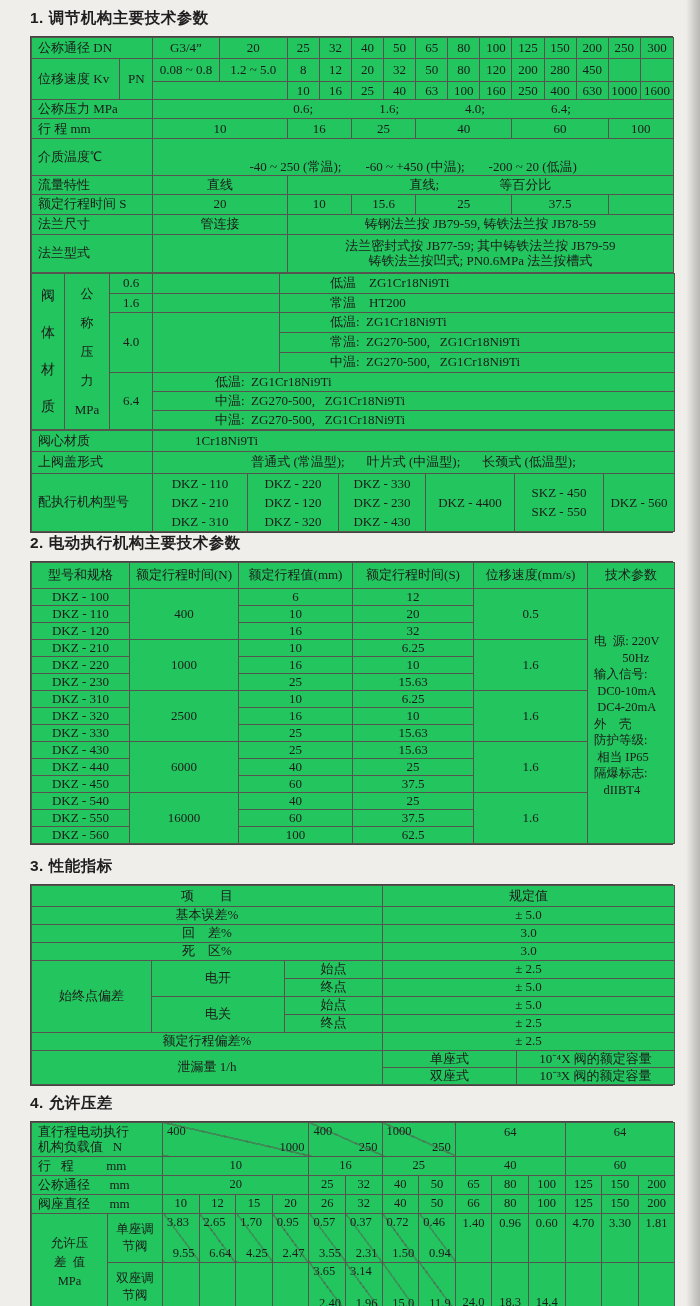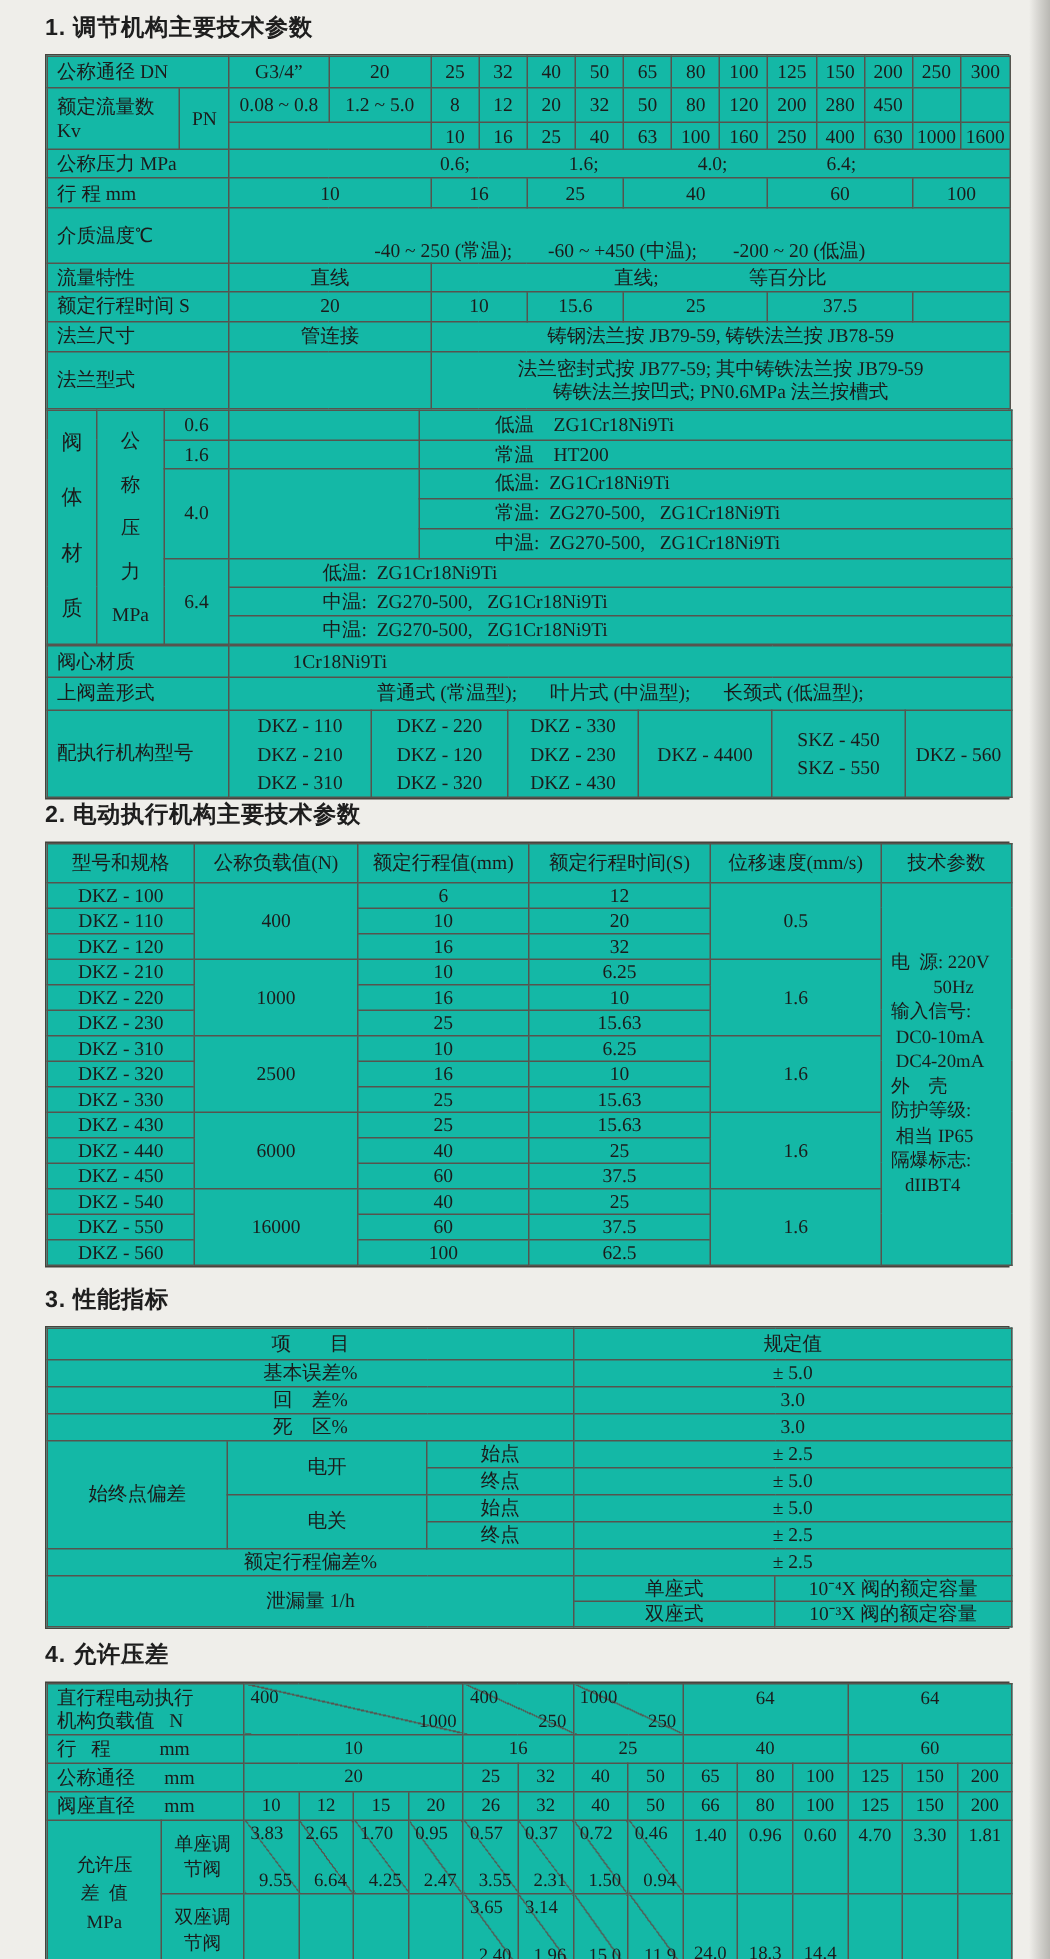--- a/index.html
+++ b/index.html
@@ -2,21 +2,21 @@
 <html><head>
 <meta charset="utf-8">
 <style>
   html,body{margin:0;padding:0;}
   body{width:700px;height:1306px;background:#efeeea;position:relative;overflow:hidden;
        font-family:"Liberation Serif",serif;color:#1b1b1b;}
   .page{position:absolute;left:30px;top:8px;width:643px;}
   .sec-h{font-family:"Liberation Sans",sans-serif;font-weight:700;font-size:15.5px;color:#1e1e1e;
          margin:0 0 7px 0;letter-spacing:.5px;}
   table{border-collapse:collapse;table-layout:fixed;width:643px;font-size:13px;line-height:1.2;
-        background:#14b8a6;}
+        background:#22c55e;}
   td{border:1px solid #56544e;text-align:center;padding:0 2px;overflow:hidden;vertical-align:middle;}
   .grp{border:1.5px solid #45433d;}
   .grp table{border:none;}
   .lbl{text-align:left;padding-left:6px;}
   .pre{white-space:pre;}
   .lft{text-align:left;}
   .p50{padding-left:50px;}
   .p62{padding-left:62px;}
   .p42{padding-left:42px;margin-top:20px;}
   .v4{white-space:pre;line-height:37px;font-size:14px;}
@@ -80,21 +80,21 @@
       <td>65</td>
       <td>80</td>
       <td>100</td>
       <td>125</td>
       <td>150</td>
       <td>200</td>
       <td>250</td>
       <td>300</td>
     </tr>
     <tr style="height:23px">
-      <td rowspan="2" class="lbl">额定流量数 Kv</td>
+      <td rowspan="2" class="lbl">位移速度 Kv</td>
       <td rowspan="2">PN</td>
       <td>0.08 ~ 0.8</td>
       <td>1.2 ~ 5.0</td>
       <td>8</td>
       <td>12</td>
       <td>20</td>
       <td>32</td>
       <td>50</td>
       <td>80</td>
       <td>120</td>
@@ -289,21 +289,21 @@
           <col style="width:98px">
           <col style="width:109px">
           <col style="width:114px">
           <col style="width:121px">
           <col style="width:114px">
           <col style="width:87px">
         </colgroup>
     <tbody>
           <tr style="height:26px">
       <td>型号和规格</td>
-      <td>公称负载值(N)</td>
+      <td>额定行程时间(N)</td>
       <td>额定行程值(mm)</td>
       <td>额定行程时间(S)</td>
       <td>位移速度(mm/s)</td>
       <td>技术参数</td>
     </tr>
     <tr style="height:17px">
       <td>DKZ - 100</td>
       <td rowspan="3">400</td>
       <td>6</td>
       <td>12</td>

